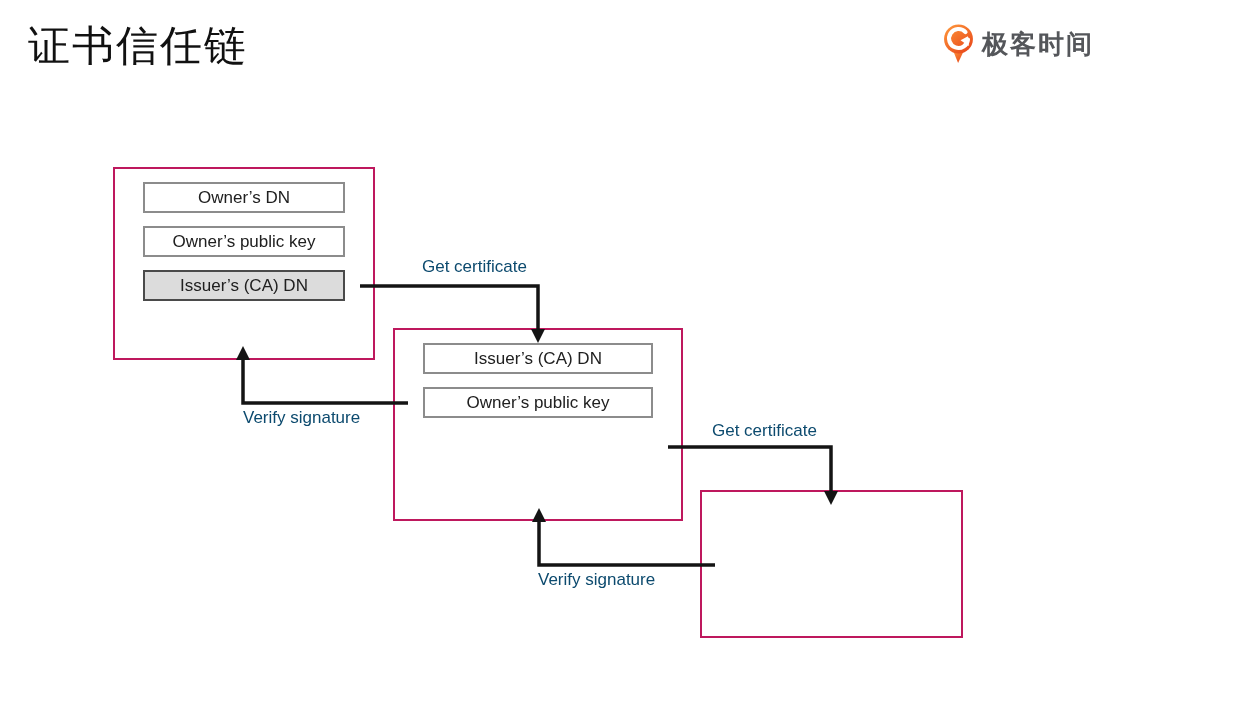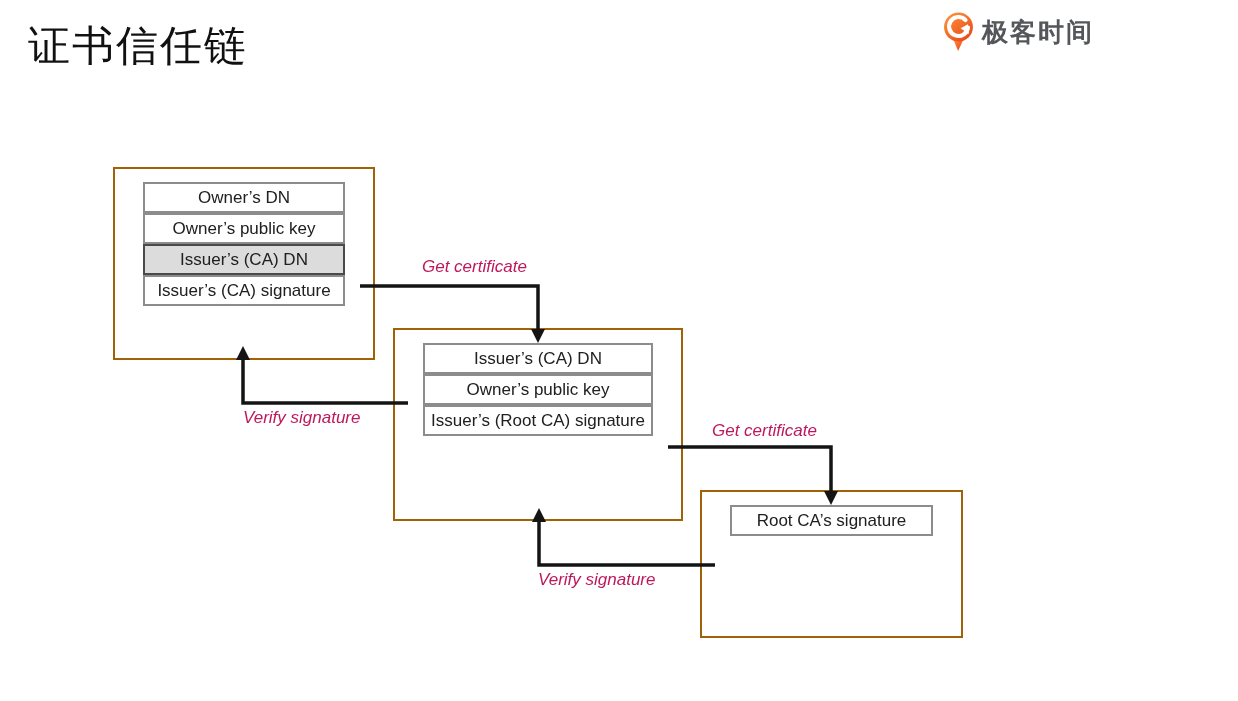--- a/index.html
+++ b/index.html
@@ -19,41 +19,42 @@
     left: 28px;
     top: 18px;
     margin: 0;
     font-size: 42px;
     font-weight: 500;
     letter-spacing: 2px;
     color: #111111;
   }
   .brand-logo {
     position: absolute;
-    top: 11px;
+    top: 23px;
     right: 16px;
     display: flex;
     align-items: center;
     gap: 7px;
   }
   .brand-logo .brand-text {
     font-size: 26px;
     font-weight: 700;
     letter-spacing: 2px;
     color: #54565a;
   }
 
   
   .cert {
     position: absolute;
     box-sizing: border-box;
-    border: 2px solid #a16207;
+    border: 2px solid #be185d;
     background: #ffffff;
     display: flex;
     flex-direction: column;
+    gap: 13px;
     padding: 13px 28px;
   }
   .cert-field {
     box-sizing: border-box;
     height: 31px;
     border: 2px solid #8c8c8c;
     background: #ffffff;
     display: flex;
     align-items: center;
     justify-content: center;
@@ -71,23 +72,22 @@
 
   
   .arrows-layer {
     position: absolute;
     left: 0; top: 0;
     width: 1238px; height: 701px;
     pointer-events: none;
   }
   .arrow-label {
     position: absolute;
-    font-style: italic;
     font-size: 17px;
-    color: #be185d;
+    color: #0c4a6e;
     white-space: nowrap;
   }
   #label-get1    { left: 422px; top: 257px; }
   #label-verify1 { left: 243px; top: 408px; }
   #label-get2    { left: 712px; top: 421px; }
   #label-verify2 { left: 538px; top: 570px; }
 </style>
 </head>
 <body>
 
@@ -108,31 +108,28 @@
       <path d="M28.5 10.5 A11.5 11.5 0 1 0 31.5 19.5" fill="none" stroke="#ffffff" stroke-width="5" stroke-linecap="round"></path>
       <path d="M22.5 20.5 L32.5 27.5 L31.5 15.5 Z" fill="#ffffff"></path>
     </svg>
     <span class="brand-text">极客时间</span>
   </div>
 
   <div class="cert" id="cert1">
     <div class="cert-field">Owner’s DN</div>
     <div class="cert-field">Owner’s public key</div>
     <div class="cert-field highlighted">Issuer’s (CA) DN</div>
-    <div class="cert-field">Issuer’s (CA) signature</div>
   </div>
 
   <div class="cert" id="cert2">
     <div class="cert-field">Issuer’s (CA) DN</div>
     <div class="cert-field">Owner’s public key</div>
-    <div class="cert-field">Issuer’s (Root CA) signature</div>
   </div>
 
   <div class="cert" id="cert3">
-    <div class="cert-field">Root CA’s signature</div>
   </div>
 
   <svg class="arrows-layer" aria-hidden="true">
     <g stroke="#141414" stroke-width="3.5" fill="none">
       <path d="M360 286 L538 286 L538 330"></path>
       <path d="M531 329 L545 329 L538 343 Z" fill="#141414" stroke="none"></path>
     </g>
     <g stroke="#141414" stroke-width="3.5" fill="none">
       <path d="M408 403 L243 403 L243 359"></path>
       <path d="M236 360 L250 360 L243 346 Z" fill="#141414" stroke="none"></path>

